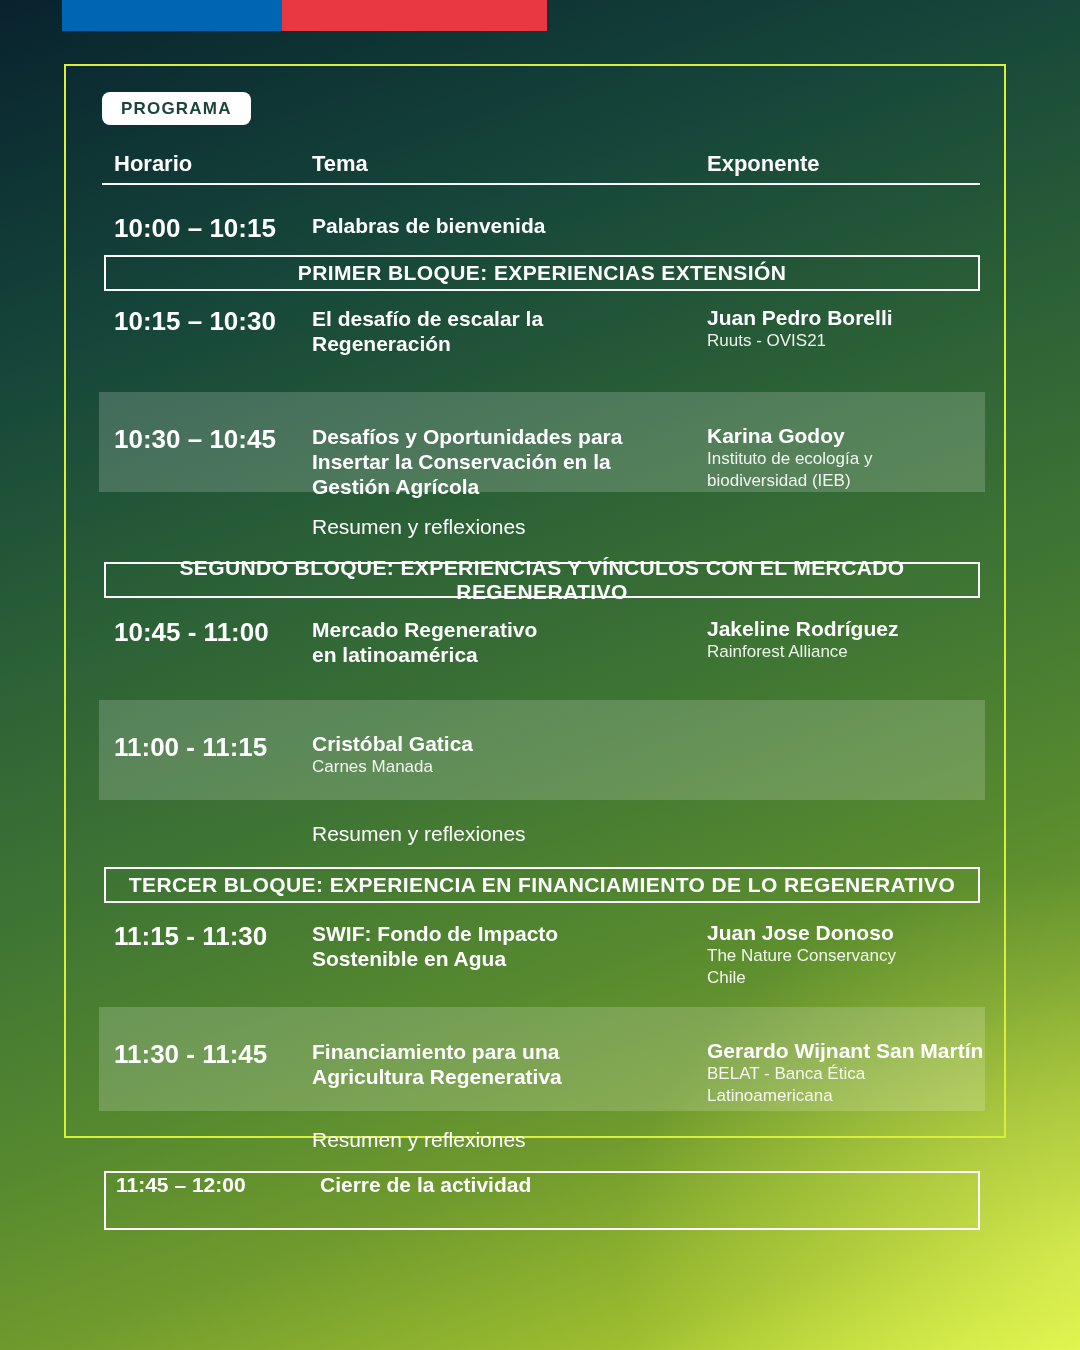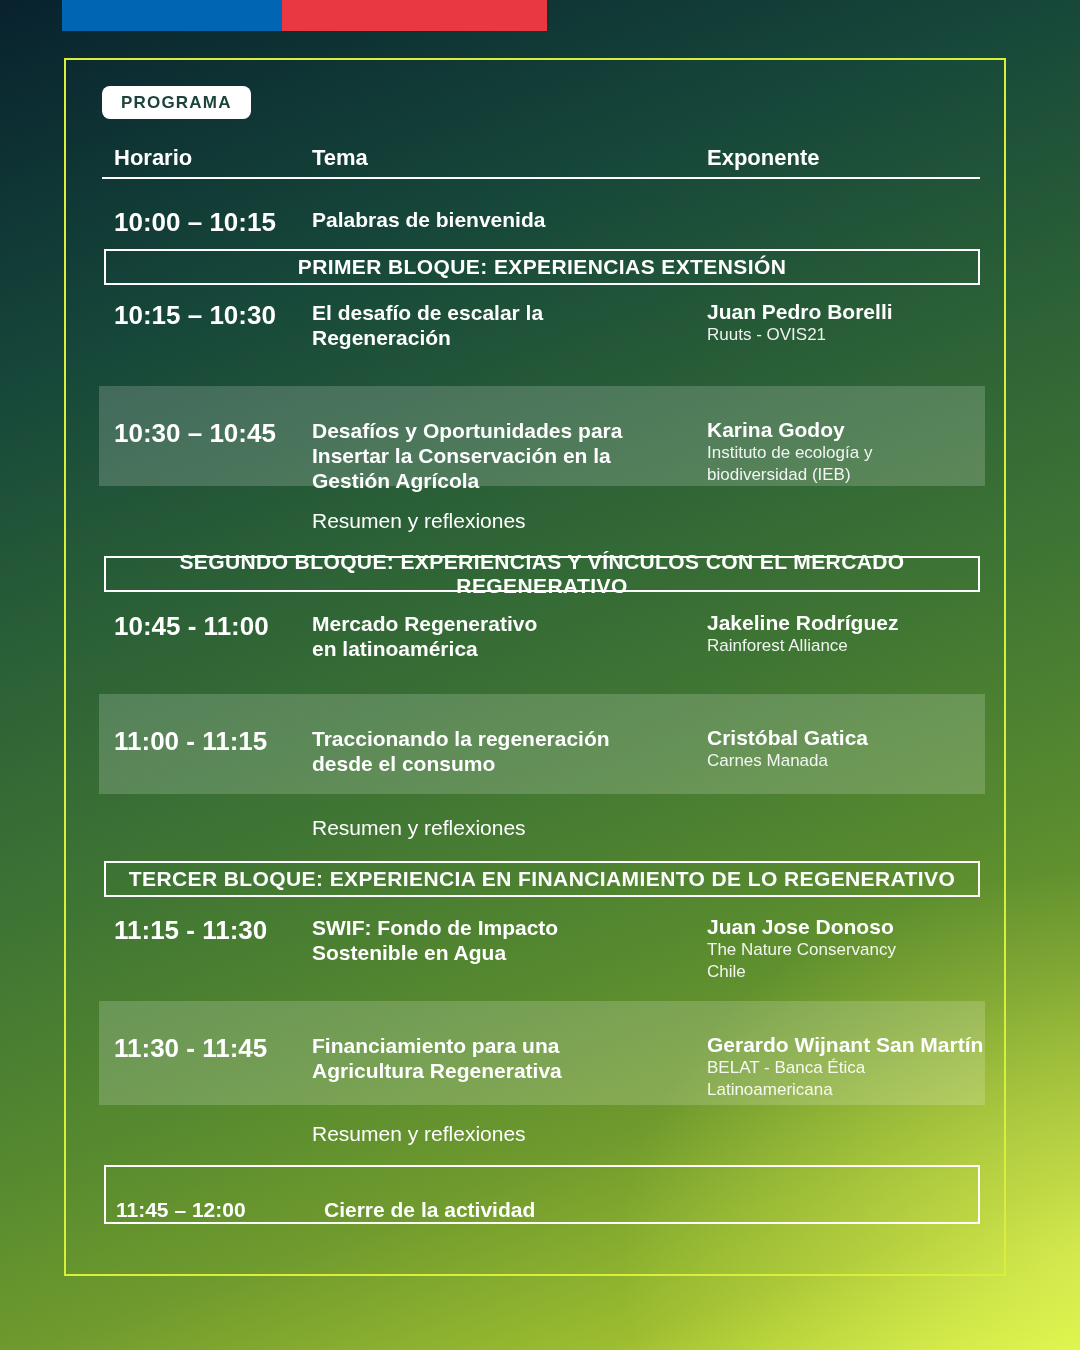--- a/index.html
+++ b/index.html
@@ -11,21 +11,21 @@
     position:absolute;inset:0;
     background:
       radial-gradient(760px 620px at 101% 93%, rgba(235,250,95,0.55) 0%, rgba(235,250,95,0) 62%),
       linear-gradient(160deg,
         #08222e 0%, #16473a 22%, #2d6336 40%, #417733 55%,
         #578a2f 68%, #6f9a2d 78%, #9dbd30 90%, #d9f243 100%);
   }
   .flag-blue{position:absolute;left:62px;top:0;width:220px;height:31px;}
   .flag-red{position:absolute;left:282px;top:0;width:265px;height:31px;}
   .box{
-    position:absolute;left:64px;top:58px;width:942px;height:1218px;
+    position:absolute;left:64px;top:64px;width:942px;height:1074px;
     border:2px solid #d9ef3c;box-sizing:border-box;
   }
   .badge{
     position:absolute;left:36px;top:26px;height:33px;
     background:#ffffff;color:#1c443c;border-radius:8px;
     display:inline-flex;align-items:center;padding:0 19px;
     font-size:17px;font-weight:bold;letter-spacing:1.2px;
   }
   .row{
     position:absolute;left:33px;width:886px;
@@ -42,24 +42,24 @@
   .section{
     position:absolute;left:38px;width:876px;height:36px;
     border:2px solid #ffffff;box-sizing:border-box;
     display:flex;align-items:center;justify-content:center;
     font-size:21px;font-weight:bold;letter-spacing:0.4px;text-align:center;
   }
   .recap{position:absolute;left:246px;font-size:21px;font-weight:normal;}
   .final-box{
     position:absolute;left:38px;top:1105px;width:876px;height:59px;
     border:2px solid #ffffff;box-sizing:border-box;
-    display:flex;align-items:flex-end;
+    display:flex;align-items:flex-start;gap:8px;
   }
   .final-time{margin-left:10px;width:196px;font-size:21px;font-weight:bold;}
-  .final-topic{font-size:21px;font-weight:bold;margin-left:12px;}
+  .final-topic{font-size:21px;font-weight:bold;}
 </style>
 </head>
 <body>
 
 <div class="canvas">
 
   <div class="flag-blue" style="background:#0066b3;"></div>
   <div class="flag-red" style="background:#ea3842;"></div>
 
   <div class="box">
@@ -113,22 +113,20 @@
       <div class="cell-topic">Mercado Regenerativo
 en latinoamérica</div>
       <div class="cell-speaker">
         <div class="speaker-name">Jakeline Rodríguez</div>
         <div class="speaker-org">Rainforest Alliance</div>
       </div>
     </div>
 
     <div class="row hl" style="top:634px;height:100px">
       <div class="cell-time">11:00 - 11:15</div>
-      <div class="cell-topic">Traccionando la regeneración
-desde el consumo</div>
       <div class="cell-speaker">
         <div class="speaker-name">Cristóbal Gatica</div>
         <div class="speaker-org">Carnes Manada</div>
       </div>
     </div>
 
     <div class="recap" style="top:756px">Resumen y reflexiones</div>
 
     <div class="section" style="top:801px">TERCER BLOQUE: EXPERIENCIA EN FINANCIAMIENTO DE LO REGENERATIVO</div>
 

